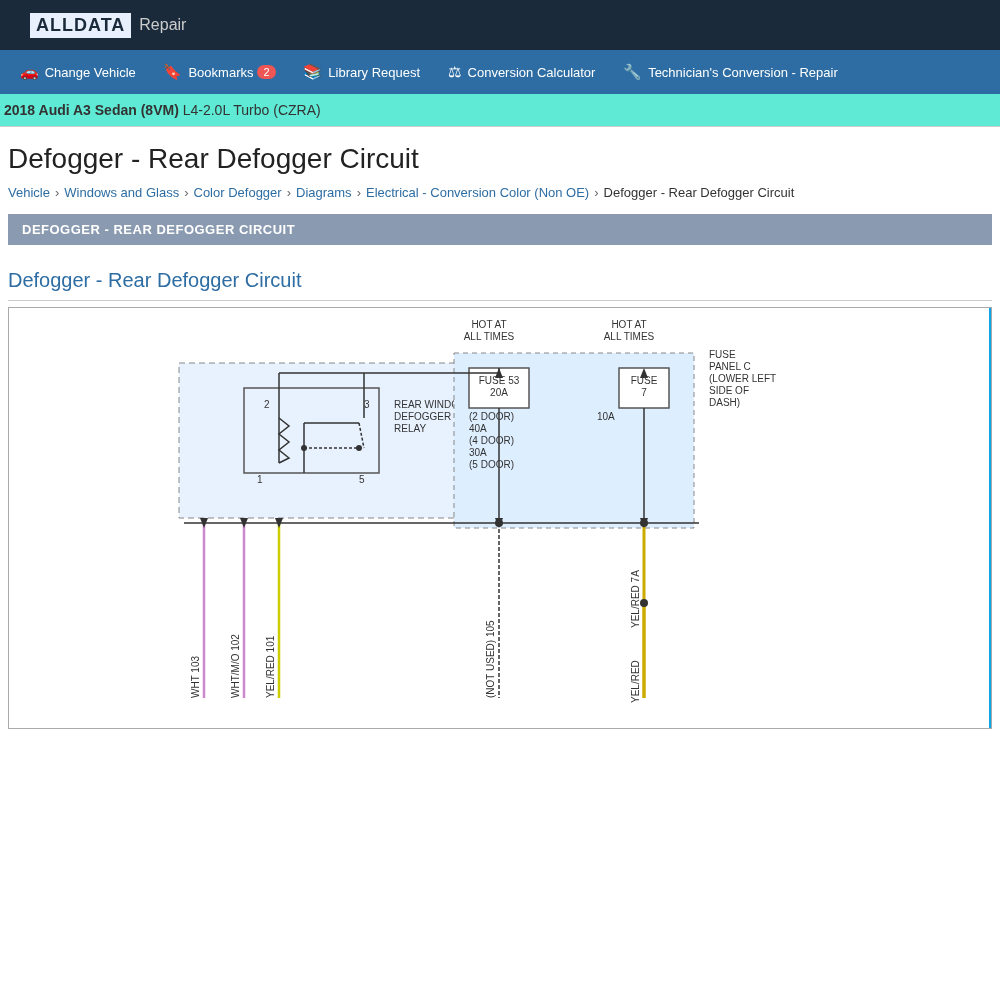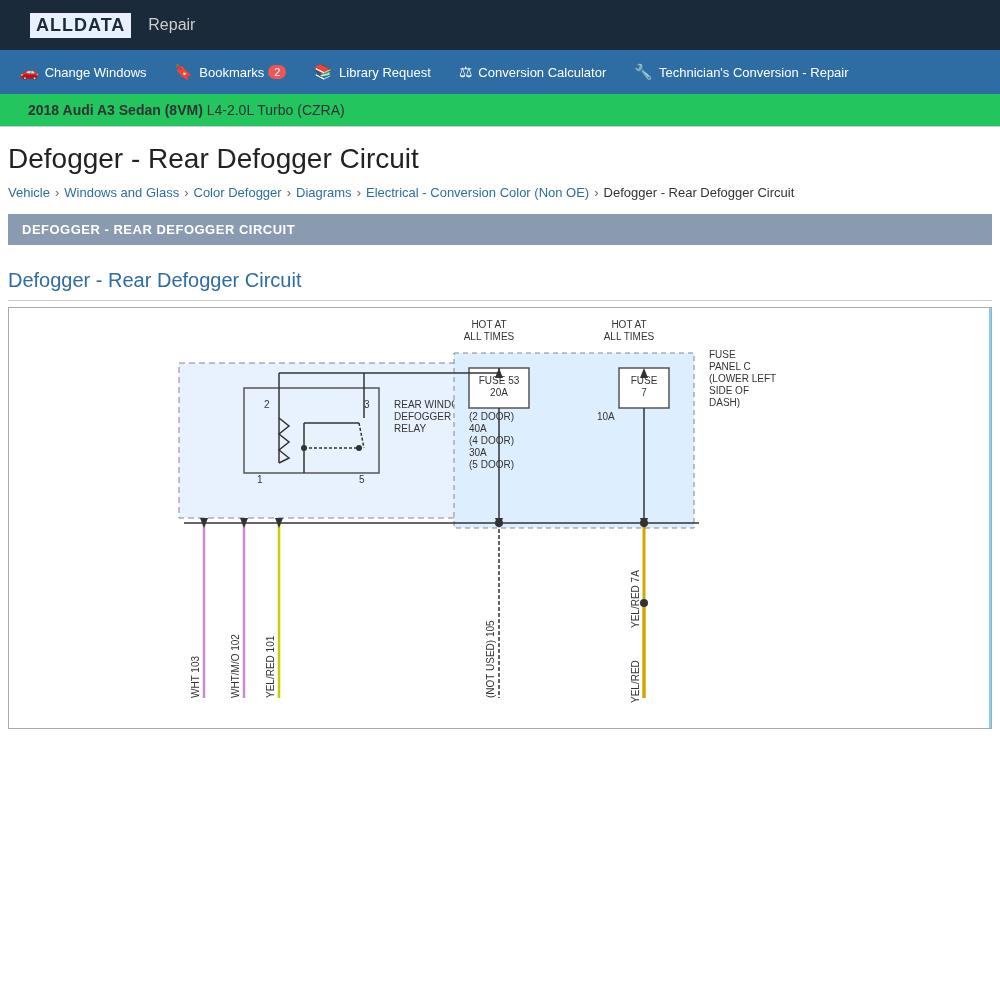--- a/index.html
+++ b/index.html
@@ -23,21 +23,21 @@
       background: #e8f0fe;
       padding: 2px 6px;
       font-weight: 900;
       font-size: 18px;
       color: #1a2a3a;
       letter-spacing: 1px;
     }
     .logo-repair {
       color: #ccc;
       font-size: 16px;
-      margin-left: 17px;
+      margin-left: 8px;
     }
 
     
     .menu-bar {
       background: #2d6da3;
       display: flex;
       align-items: stretch;
       height: 44px;
       padding: 0 6px;
     }
@@ -56,23 +56,23 @@
       background: #e55;
       color: #fff;
       border-radius: 10px;
       font-size: 11px;
       padding: 1px 6px;
       margin-left: 4px;
     }
 
     
     .vehicle-bar {
-      background: #22c55e;
+      background: #5eead4;
       border-bottom: 1px solid #ccc;
-      padding: 8px 28px;
+      padding: 8px 4px;
       font-size: 14px;
       color: #333;
     }
     .vehicle-bar strong { font-weight: 700; }
 
     
     .page-content {
       padding: 16px 8px;
     }
     .page-title {
@@ -125,21 +125,21 @@
     }
     .page-info {
       font-size: 13px;
       color: #333;
       margin: 8px 0 12px 0;
     }
 
     
     .diagram-container {
       border: 1px solid #aaa;
-      background: #7dd3fc;
+      background: #0ea5e9;
       overflow: hidden;
       position: relative;
     }
 
     
     .circuit-svg {
       display: block;
     }
   </style>
 </head>
@@ -148,21 +148,21 @@
 <div class="top-nav">
   <div class="logo-area">
     <span class="logo-alldata">ALLDATA</span>
     <span class="logo-repair">Repair</span>
   </div>
 </div>
 
 <div class="menu-bar">
   <a class="menu-item">
     <span class="icon">🚗</span>
-    <span>Change Windows</span>
+    <span>Change Vehicle</span>
   </a>
   <a class="menu-item">
     <span class="icon">🔖</span>
     <span>Bookmarks</span>
     <span class="badge">2</span>
   </a>
   <a class="menu-item">
     <span class="icon">📚</span>
     <span>Library Request</span>
   </a>

